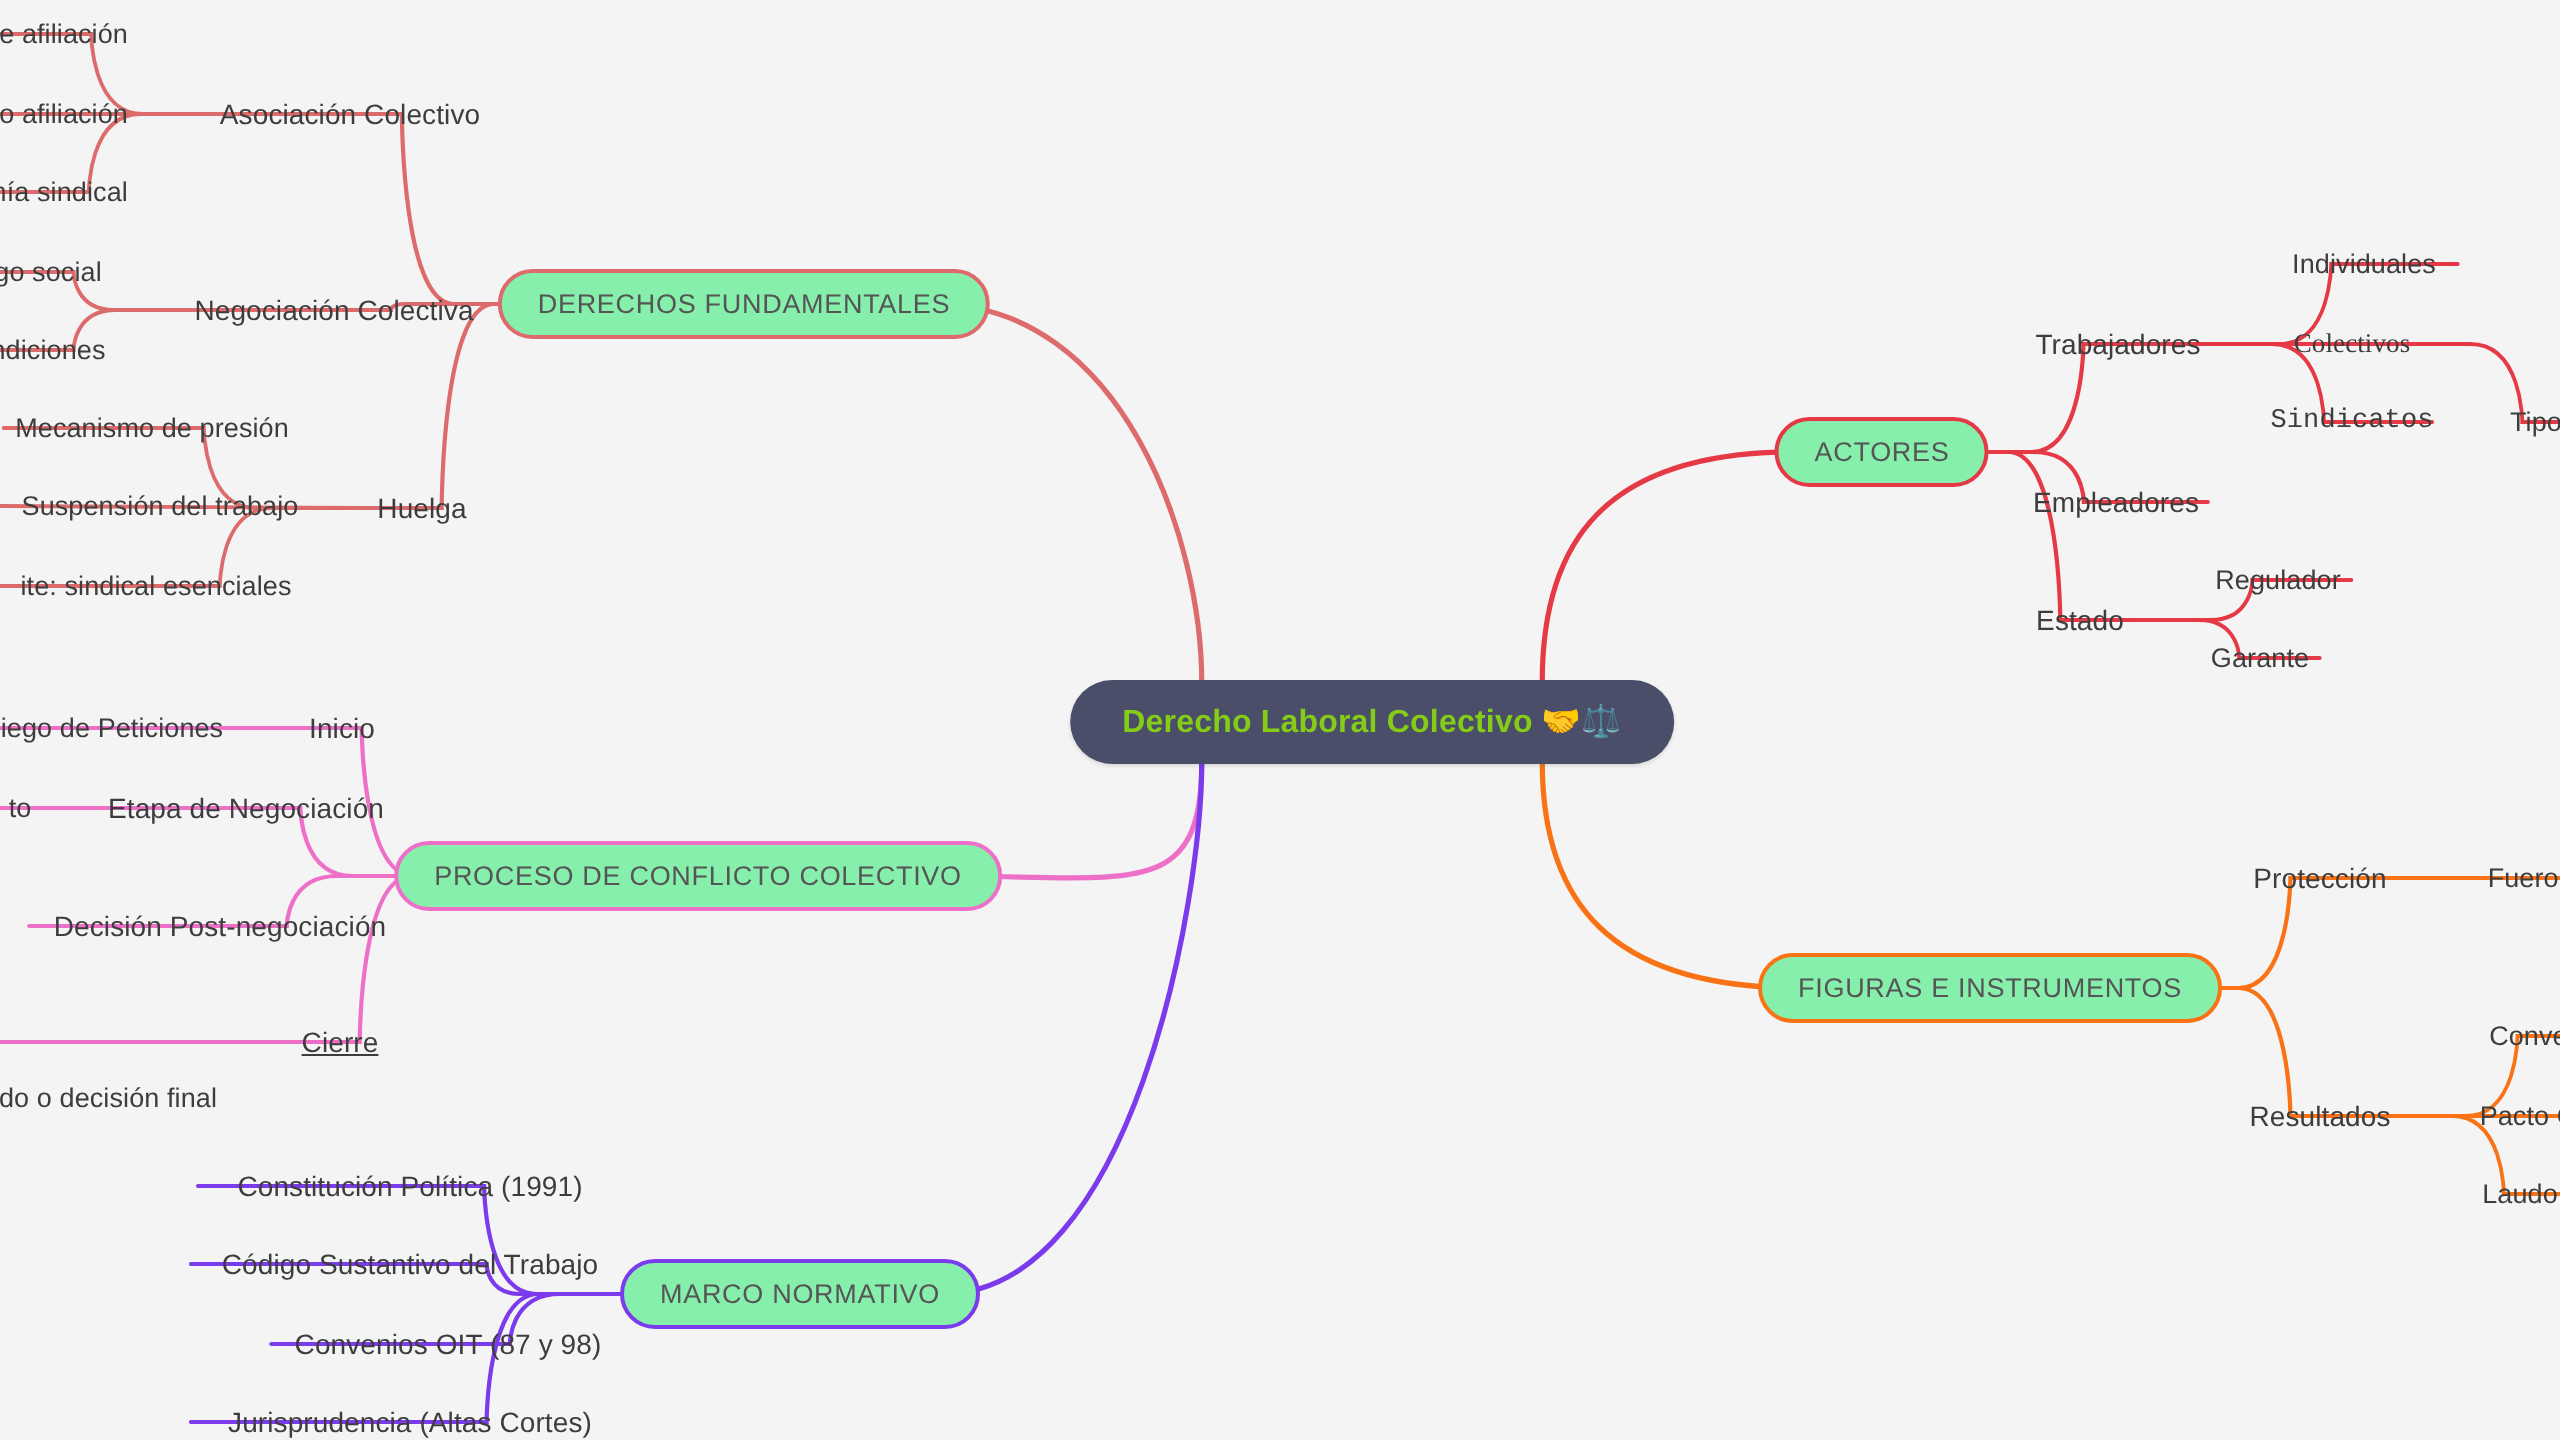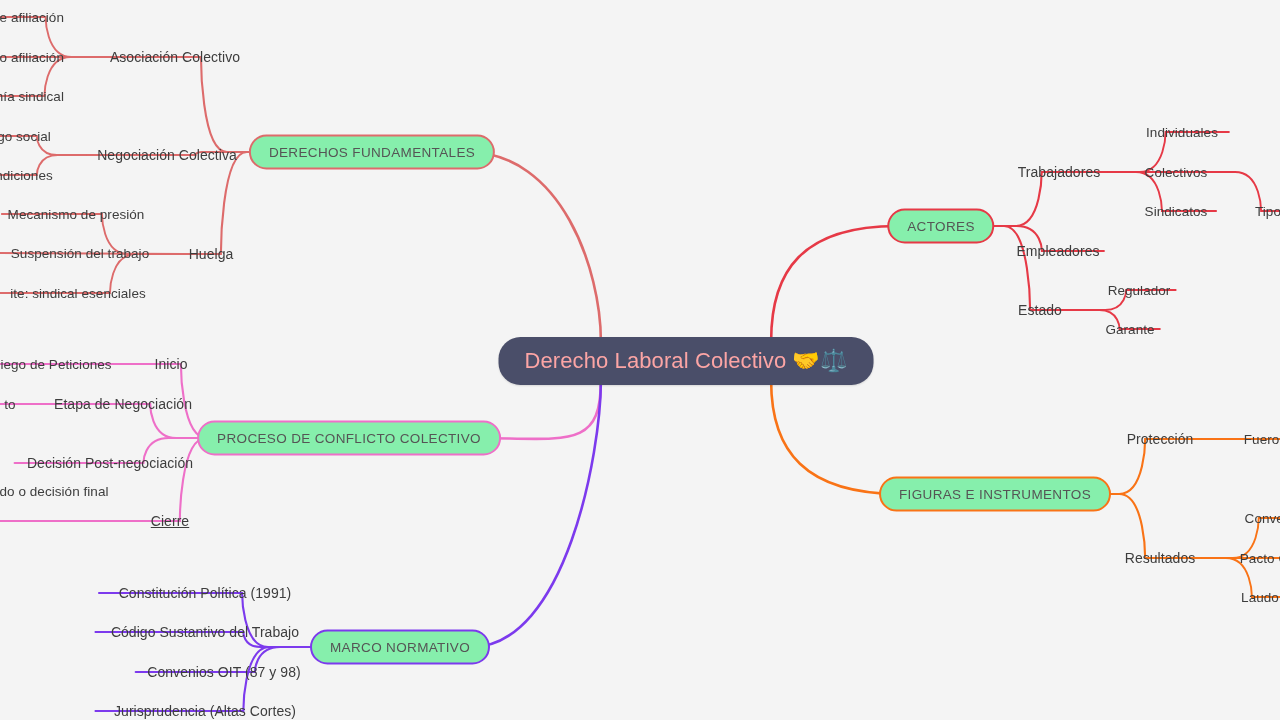--- a/index.html
+++ b/index.html
@@ -25,26 +25,27 @@
   }
   .node {
     position: absolute;
     box-sizing: border-box;
     white-space: nowrap;
     transform: translate(-50%, -50%);
   }
   
   .root-node {
     background: #4a4e69;
-    color: #fca5a5;
+    color: #84cc16;
     border-radius: 22px;
     padding: 11px 26px;
-    font-size: 22px;
+    font-size: 16px;
     letter-spacing: 0.1px;
     box-shadow: 0 1px 2px rgba(0,0,0,0.12);
+    font-weight: bold;
   }
   
   .branch-node {
     background: #86efac;
     border-radius: 18px;
     padding: 8px 18px;
     font-size: 13.5px;
     color: #555555;
     border: 2px solid #4c1d95;
     letter-spacing: 0.35px;
@@ -119,41 +120,41 @@
       <div class="node leaf-node" style="left: 167px; top: 155px;">Negociación Colectiva</div>
       <div class="node leaf-node small" style="left: 24px; top: 136px;">go social</div>
       <div class="node leaf-node small" style="left: 24px; top: 175px;">ndiciones</div>
       <div class="node leaf-node" style="left: 211px; top: 254px;">Huelga</div>
       <div class="node leaf-node small" style="left: 76px; top: 214px;">Mecanismo de presión</div>
       <div class="node leaf-node small" style="left: 80px; top: 253px;">Suspensión del trabajo</div>
       <div class="node leaf-node small" style="left: 78px; top: 293px;">ite: sindical esenciales</div>
       <div class="node branch-node" style="left: 941px; top: 226px; border-color: rgb(230, 57, 70);">ACTORES</div>
       <div class="node leaf-node" style="left: 1059px; top: 172px;">Trabajadores</div>
       <div class="node leaf-node small" style="left: 1182px; top: 132px;">Individuales</div>
-      <div class="node leaf-node small" style="left: 1176px; top: 172px;">Colectivos</div>
-      <div class="node leaf-node small" style="left: 1176px; top: 211px;">Sindicatos</div>
+      <div class="node leaf-node small" style="left: 1176px; top: 172px; font-family: Liberation Serif, serif;">Colectivos</div>
+      <div class="node leaf-node small" style="left: 1176px; top: 211px; font-family: Liberation Mono, monospace;">Sindicatos</div>
       <div class="node leaf-node small" style="left: 1268px; top: 211px;">Tipo</div>
       <div class="node leaf-node" style="left: 1058px; top: 251px;">Empleadores</div>
       <div class="node leaf-node" style="left: 1040px; top: 310px;">Estado</div>
       <div class="node leaf-node small" style="left: 1139px; top: 290px;">Regulador</div>
       <div class="node leaf-node small" style="left: 1130px; top: 329px;">Garante</div>
       <div class="node branch-node" style="left: 995px; top: 494px; border-color: rgb(249, 115, 22);">FIGURAS E INSTRUMENTOS</div>
       <div class="node leaf-node" style="left: 1160px; top: 439px;">Protección</div>
       <div class="node leaf-node small" style="left: 1268px; top: 439px;">Fuero S</div>
       <div class="node leaf-node" style="left: 1160px; top: 558px;">Resultados</div>
       <div class="node leaf-node small" style="left: 1268px; top: 518px;">Conven</div>
       <div class="node leaf-node small" style="left: 1264px; top: 558px;">Pacto C</div>
       <div class="node leaf-node small" style="left: 1260px; top: 597px;">Laudo</div>
       <div class="node branch-node" style="left: 349px; top: 438px; border-color: rgb(238, 111, 200);">PROCESO DE CONFLICTO COLECTIVO</div>
       <div class="node leaf-node" style="left: 171px; top: 364px;">Inicio</div>
       <div class="node leaf-node small" style="left: 56px; top: 364px;">iego de Peticiones</div>
       <div class="node leaf-node" style="left: 123px; top: 404px;">Etapa de Negociación</div>
       <div class="node leaf-node small" style="left: 10px; top: 404px;">to</div>
       <div class="node leaf-node" style="left: 110px; top: 463px;">Decisión Post-negociación</div>
       <div class="node leaf-node" style="left: 170px; top: 521px; text-decoration: underline;">Cierre</div>
-      <div class="node leaf-node small" style="left: 54px; top: 491px; text-align: right;">do o decisión final</div>
+      <div class="node leaf-node small" style="left: 54px; top: 549px; text-align: right;">do o decisión final</div>
       <div class="node branch-node" style="left: 400px; top: 647px; border-color: rgb(124, 58, 237);">MARCO NORMATIVO</div>
       <div class="node leaf-node" style="left: 205px; top: 593px;">Constitución Política (1991)</div>
       <div class="node leaf-node" style="left: 205px; top: 632px;">Código Sustantivo del Trabajo</div>
       <div class="node leaf-node" style="left: 224px; top: 672px;">Convenios OIT (87 y 98)</div>
       <div class="node leaf-node" style="left: 205px; top: 711px;">Jurisprudencia (Altas Cortes)</div>
     </div>
 </div>
 
 </body></html>

